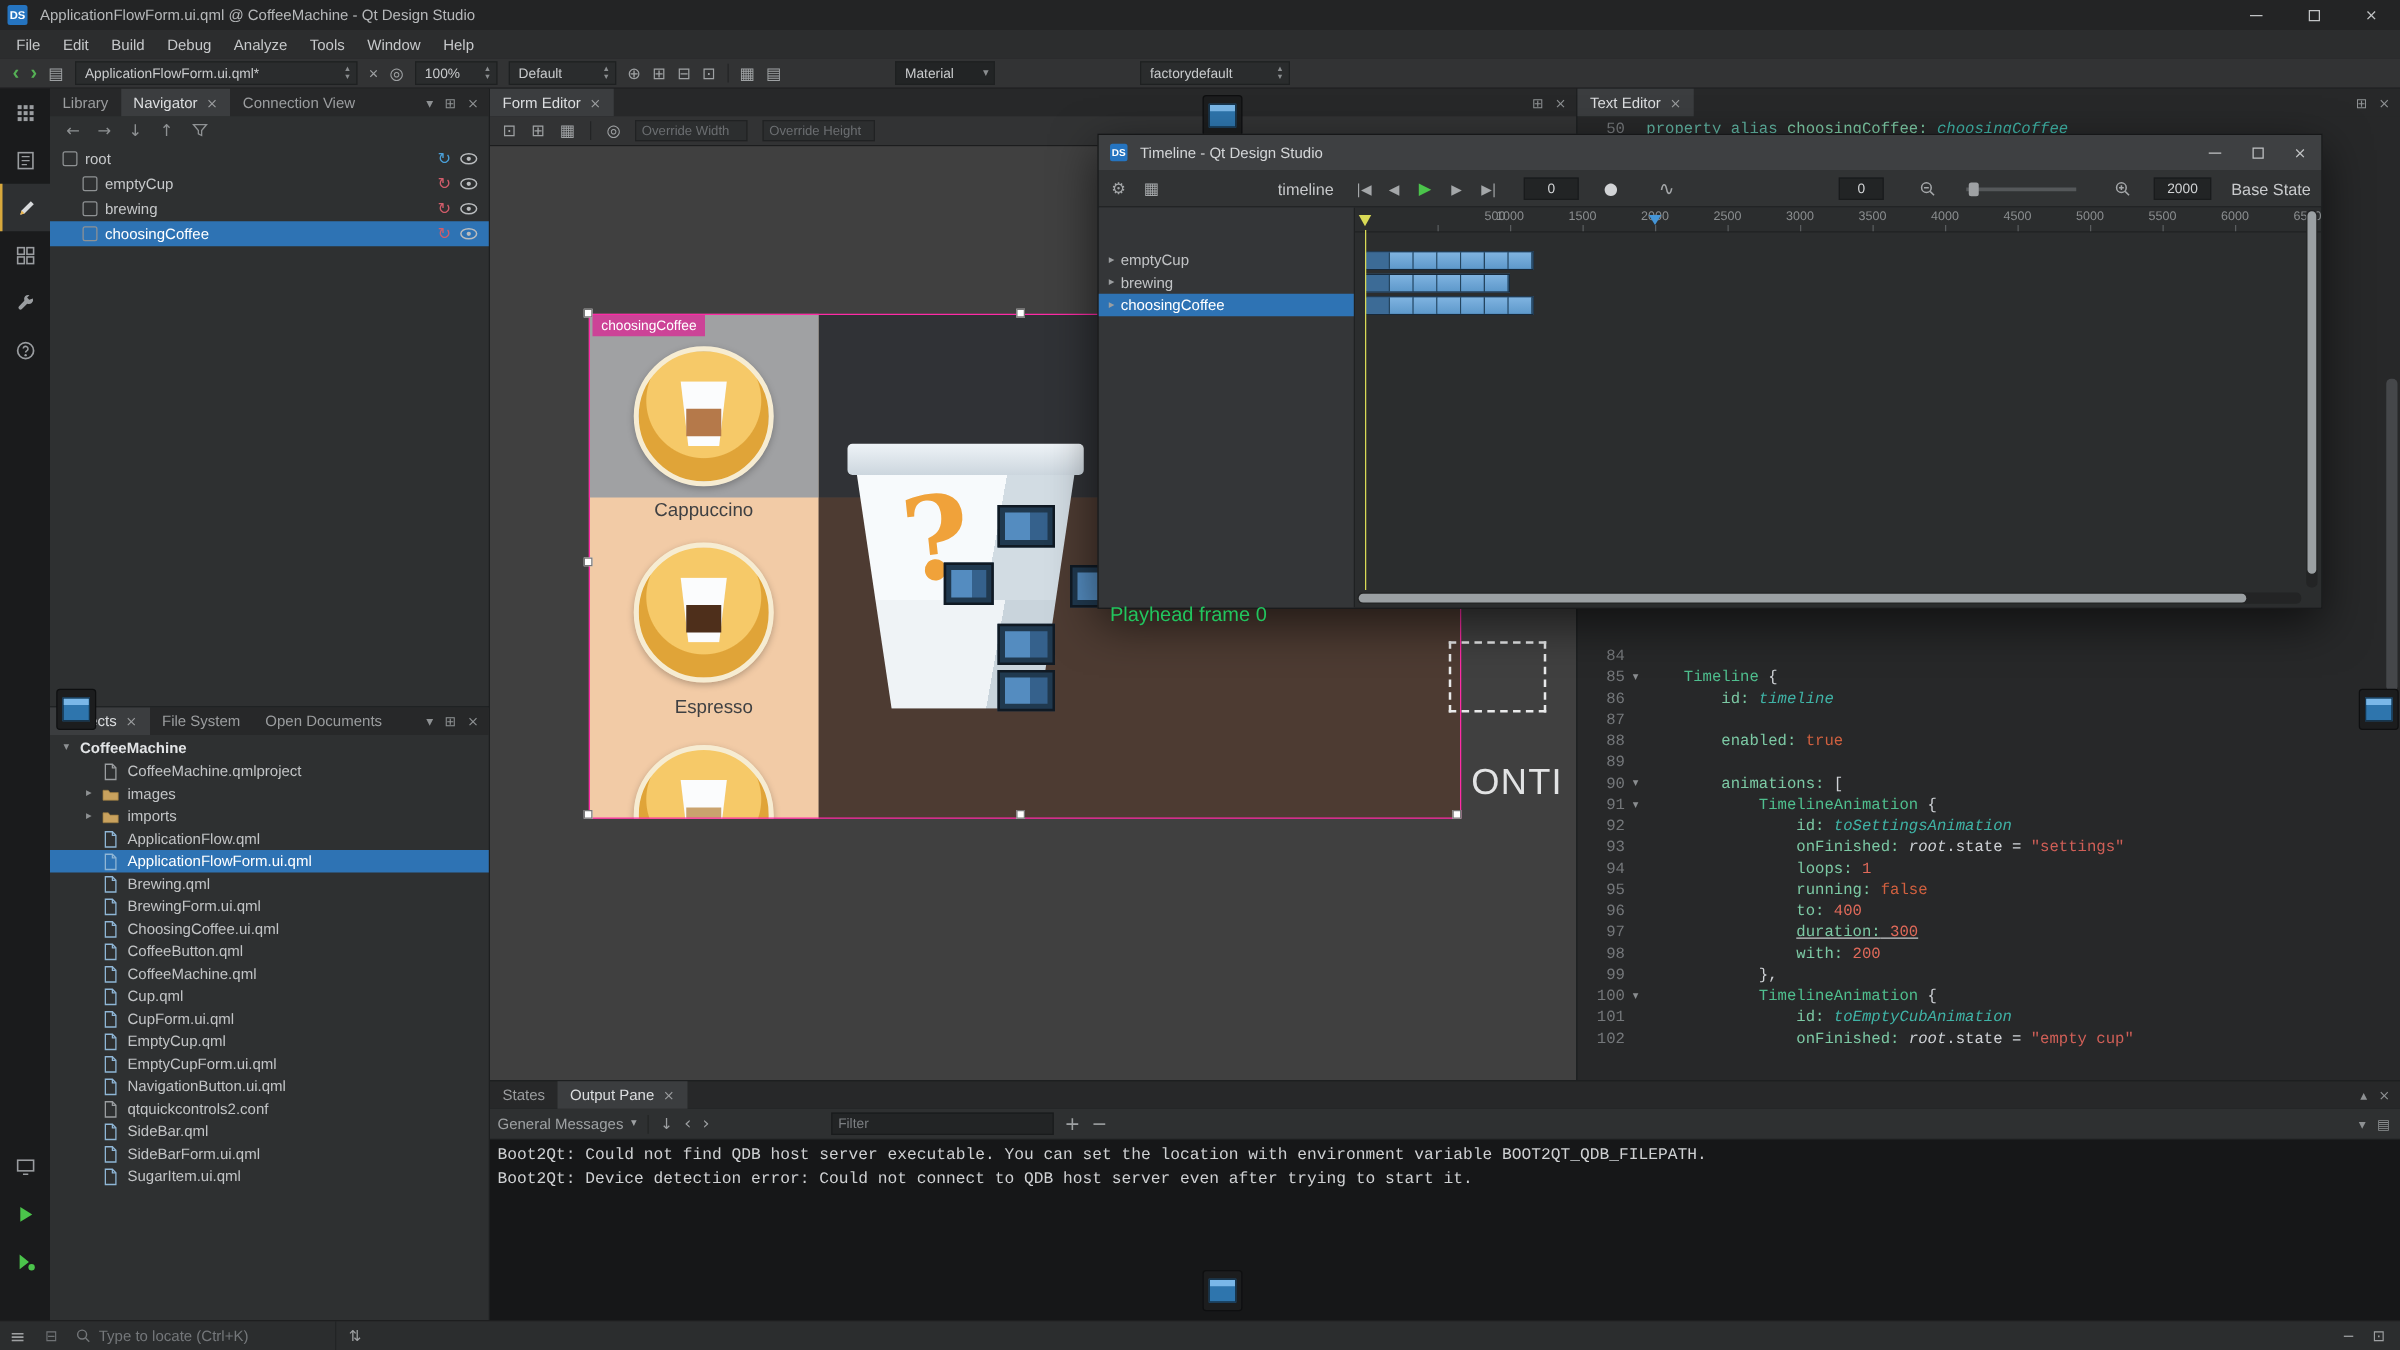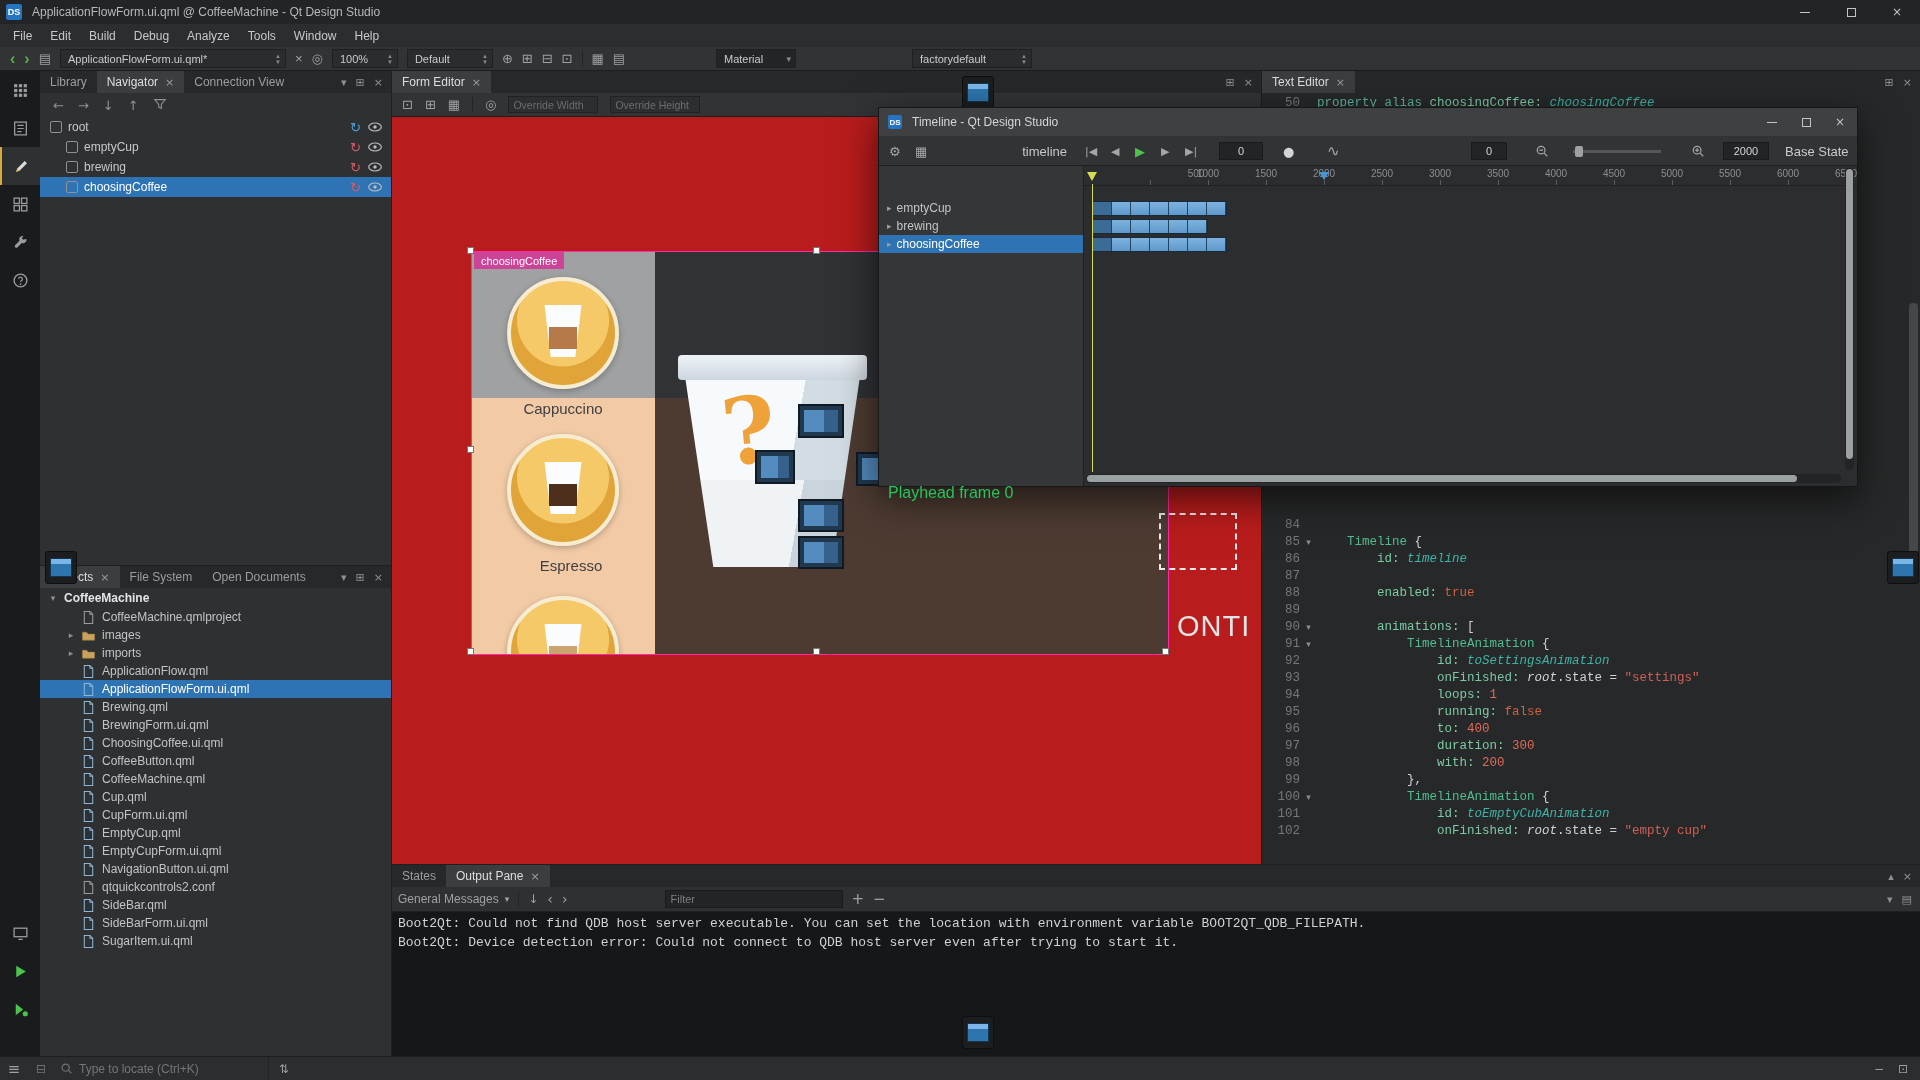--- a/index.html
+++ b/index.html
@@ -47,21 +47,21 @@
 .proj-row{display:flex;align-items:center;height:18px;padding-left:26px;gap:5px;color:#c2c4c6}
 .proj-row.selected{background:#2e73b4;color:#fff}
 .proj-arrow{width:10px;color:#8e9193;font-size:9px;text-align:center}
 .proj-ico{display:flex;width:16px}
 .proj-label{font-size:12px;white-space:nowrap}
 
 #formtabrow{position:absolute;left:392px;top:71px;width:869px;height:22px}
 #formtoolbar{position:absolute;left:392px;top:93px;width:869px;height:24px;background:#323334;border-bottom:1px solid #1c1d1e;display:flex;align-items:center;gap:12px;padding-left:10px;color:#9ea1a3}
 .minifield{width:90px;height:17px;background:#2c2e2f;border:1px solid #202223;color:#6b6e71;font-size:10.5px;padding:0 4px}
 .minifield::placeholder{color:#6b6e71}
-#canvas{position:absolute;left:392px;top:117px;width:869px;height:747px;background:#b91c1c;overflow:hidden}
+#canvas{position:absolute;left:392px;top:117px;width:869px;height:747px;background:#404040;overflow:hidden}
 #mockup{position:absolute;left:79px;top:134px;width:698px;height:404px;overflow:hidden}
 #leftcol{position:absolute;left:0;top:0;width:184px;height:404px;background:#f2cba6}
 #cellgray{position:absolute;left:0;top:0;width:184px;height:147px;background:#a0a1a3}
 .coffee-circle{position:absolute;left:36px;width:112px;height:112px;border-radius:50%;background:radial-gradient(circle at 50% 38%,#f6c968 0 55%,#e0a438 56% 100%);border:4px solid #f6ecd2;box-shadow:0 2px 6px rgba(0,0,0,.25)}
 .glass{position:absolute;left:30px;top:24px;width:44px;height:56px}
 .glass .gbody{position:absolute;width:44px;height:52px;background:#fbfcfd;clip-path:polygon(8% 0,92% 0,78% 100%,22% 100%)}
 .glass .liq{position:absolute;left:18%;right:18%;top:40%;height:38%}
 .coffee-label{position:absolute;left:0;width:184px;text-align:center;color:#3f4042;font-size:15px}
 #righttop{position:absolute;left:184px;top:0;right:0;height:147px;background:#303236}
 #rightbottom{position:absolute;left:184px;top:147px;right:0;bottom:0;background:#4d3b32}
@@ -754,21 +754,21 @@
             <span class="cl-code" style="padding-left: 16ch;"><span class="c-p">running:</span><span class="c-k"> false</span></span>
           </div>
           <div class="cl">
             <span class="cl-num">96</span>
             <span class="cl-fold glyph"></span>
             <span class="cl-code" style="padding-left: 16ch;"><span class="c-p">to:</span><span class="c-n"> 400</span></span>
           </div>
           <div class="cl">
             <span class="cl-num">97</span>
             <span class="cl-fold glyph"></span>
-            <span class="cl-code" style="padding-left: 16ch;"><span class="c-p">duration:</span><span class="c-n"> 300</span></span>
+            <span class="cl-code" style="padding-left: 16ch; text-decoration: underline;"><span class="c-p">duration:</span><span class="c-n"> 300</span></span>
           </div>
           <div class="cl">
             <span class="cl-num">98</span>
             <span class="cl-fold glyph"></span>
             <span class="cl-code" style="padding-left: 16ch;"><span class="c-p">with:</span><span class="c-n"> 200</span></span>
           </div>
           <div class="cl">
             <span class="cl-num">99</span>
             <span class="cl-fold glyph"></span>
             <span class="cl-code" style="padding-left: 12ch;"><span class="c-w">},</span></span>

